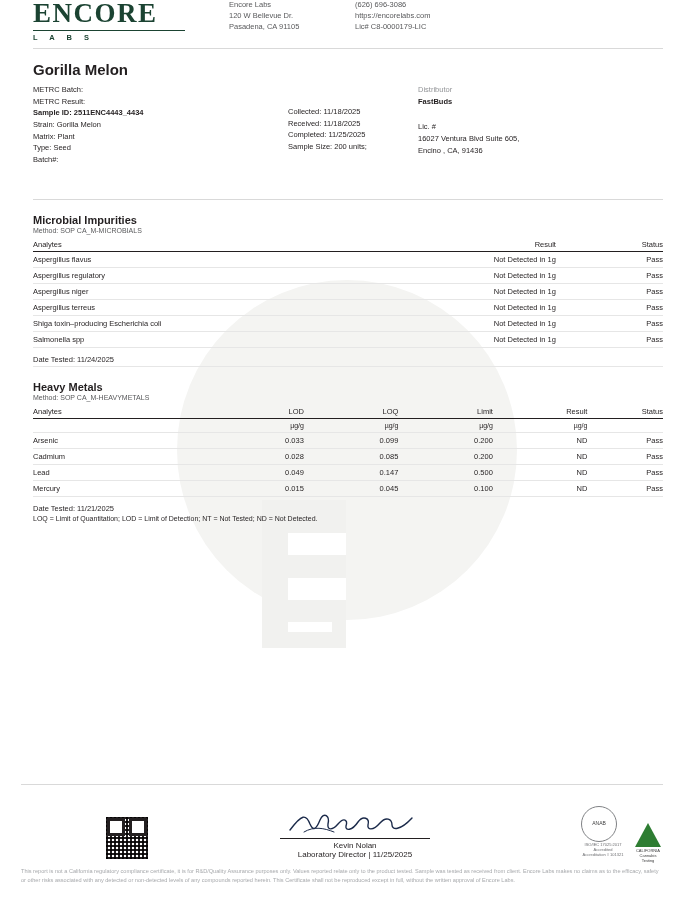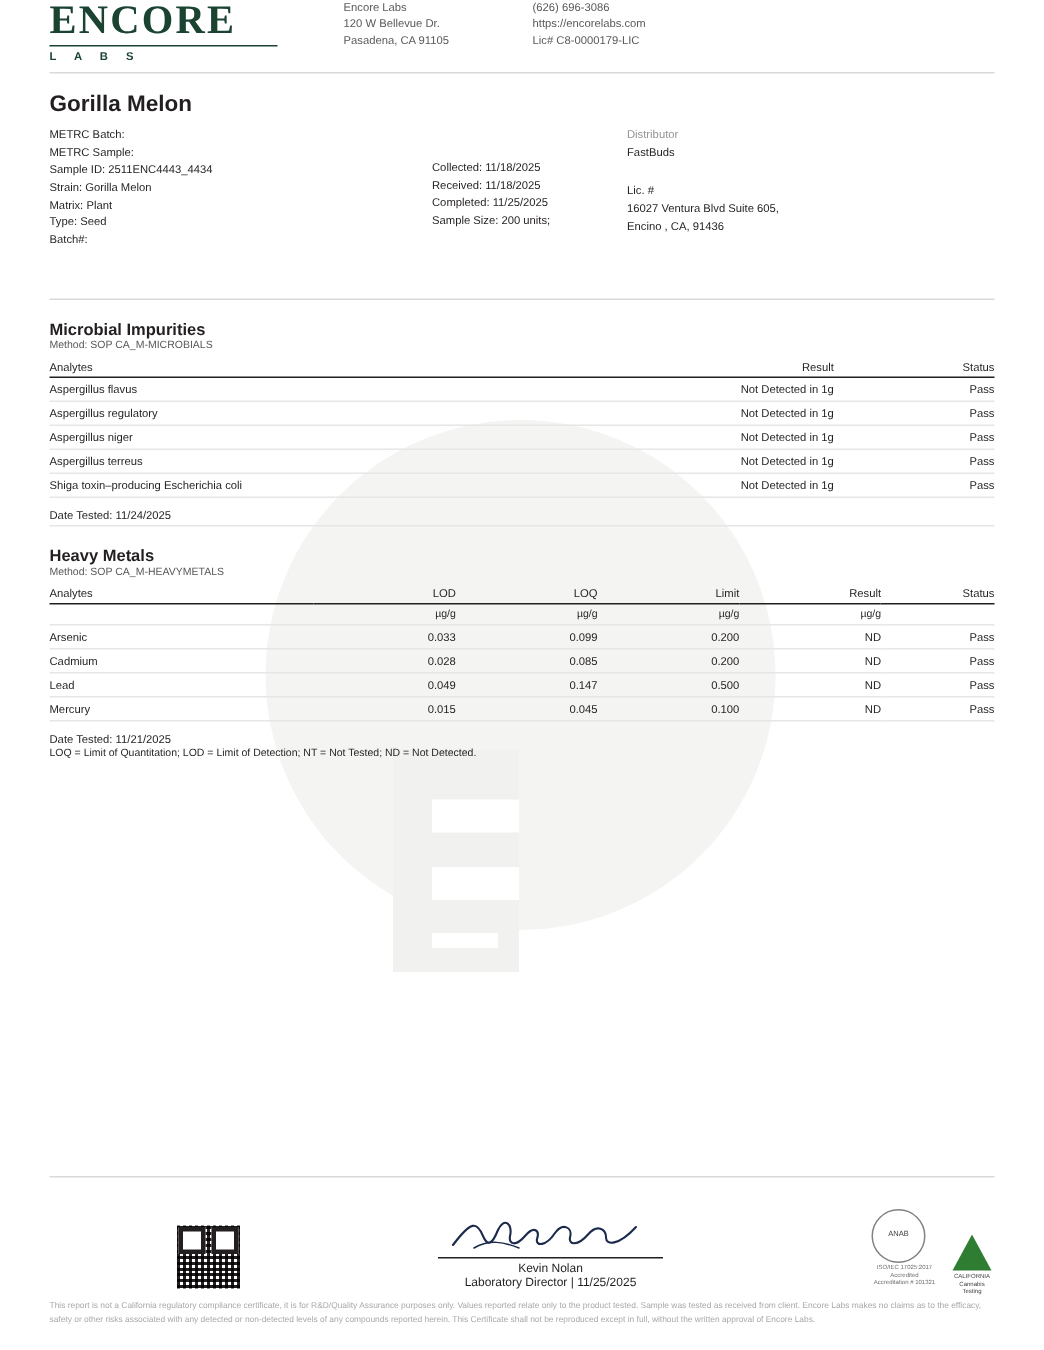--- a/index.html
+++ b/index.html
@@ -145,21 +145,21 @@
     display: flex;
     margin-top: 6px;
     font-size: 7.5px;
     color: #231f20;
     line-height: 1.55;
   }
   .col-left { width: 255px; }
   .col-mid { width: 130px; }
   .col-right { width: 220px; }
   .lbl-muted { color: #939598; }
-  .bold { font-weight: normal; }
+  .bold { font-weight: bold; }
   .sample-rule {
     border-top: 1px solid #d9d9d9;
     margin-top: 34px;
   }
 
   
   .section { margin-top: 14px; }
   .section-title {
     font-size: 11px;
     font-weight: bold;
@@ -208,21 +208,21 @@
     margin-top: 2px;
   }
   .micro-bottom-rule {
     border-top: 0.8px solid #e6e6e6;
     margin-top: 2px;
   }
 
   
   .footer {
     position: absolute;
-    left: 33px;
+    left: 21px;
     right: 33px;
     bottom: 16px;
     z-index: 3;
   }
   .footer-rule { border-top: 1px solid #d9d9d9; }
   .footer-row {
     display: flex;
     align-items: flex-end;
     margin-top: 12px;
     height: 62px;
@@ -337,21 +337,21 @@
       <div class="lab-contact" style="white-space: pre-line;">(626) 696-3086
 https://encorelabs.com
 Lic# C8-0000179-LIC</div>
     </div>
     <div class="header-rule"></div>
 
     <div class="sample-name">Gorilla Melon</div>
     <div class="sample-cols">
       <div class="col-left">
         <div><span>METRC Batch:</span> <span></span></div>
-        <div><span>METRC Sample:</span> <span></span></div>
+        <div><span>METRC Result:</span> <span></span></div>
         <div class="bold"><span>Sample ID:</span> <span>2511ENC4443_4434</span></div>
         <div><span>Strain:</span> <span>Gorilla Melon</span></div>
         <div><span>Matrix:</span> <span>Plant</span></div>
         <div><span>Type:</span> <span>Seed</span></div>
         <div><span>Batch#:</span> <span></span></div>
       </div>
       <div class="col-mid">
         <div style="height:22px"></div>
         <div>Collected: 11/18/2025</div>
         <div>Received: 11/18/2025</div>
@@ -396,20 +396,25 @@
             <td class="t-right">Not Detected in 1g</td>
             <td class="t-right">Pass</td>
           </tr>
           <tr>
             <td class="t-left">Aspergillus terreus</td>
             <td class="t-right">Not Detected in 1g</td>
             <td class="t-right">Pass</td>
           </tr>
           <tr>
             <td class="t-left">Shiga toxin–producing Escherichia coli</td>
+            <td class="t-right">Not Detected in 1g</td>
+            <td class="t-right">Pass</td>
+          </tr>
+          <tr>
+            <td class="t-left">Salmonella spp</td>
             <td class="t-right">Not Detected in 1g</td>
             <td class="t-right">Pass</td>
           </tr>
         </tbody>
       </table>
       <div class="date-tested">Date Tested: 11/24/2025</div>
       <div class="micro-bottom-rule"></div>
     </div>
 
     <div class="section">

